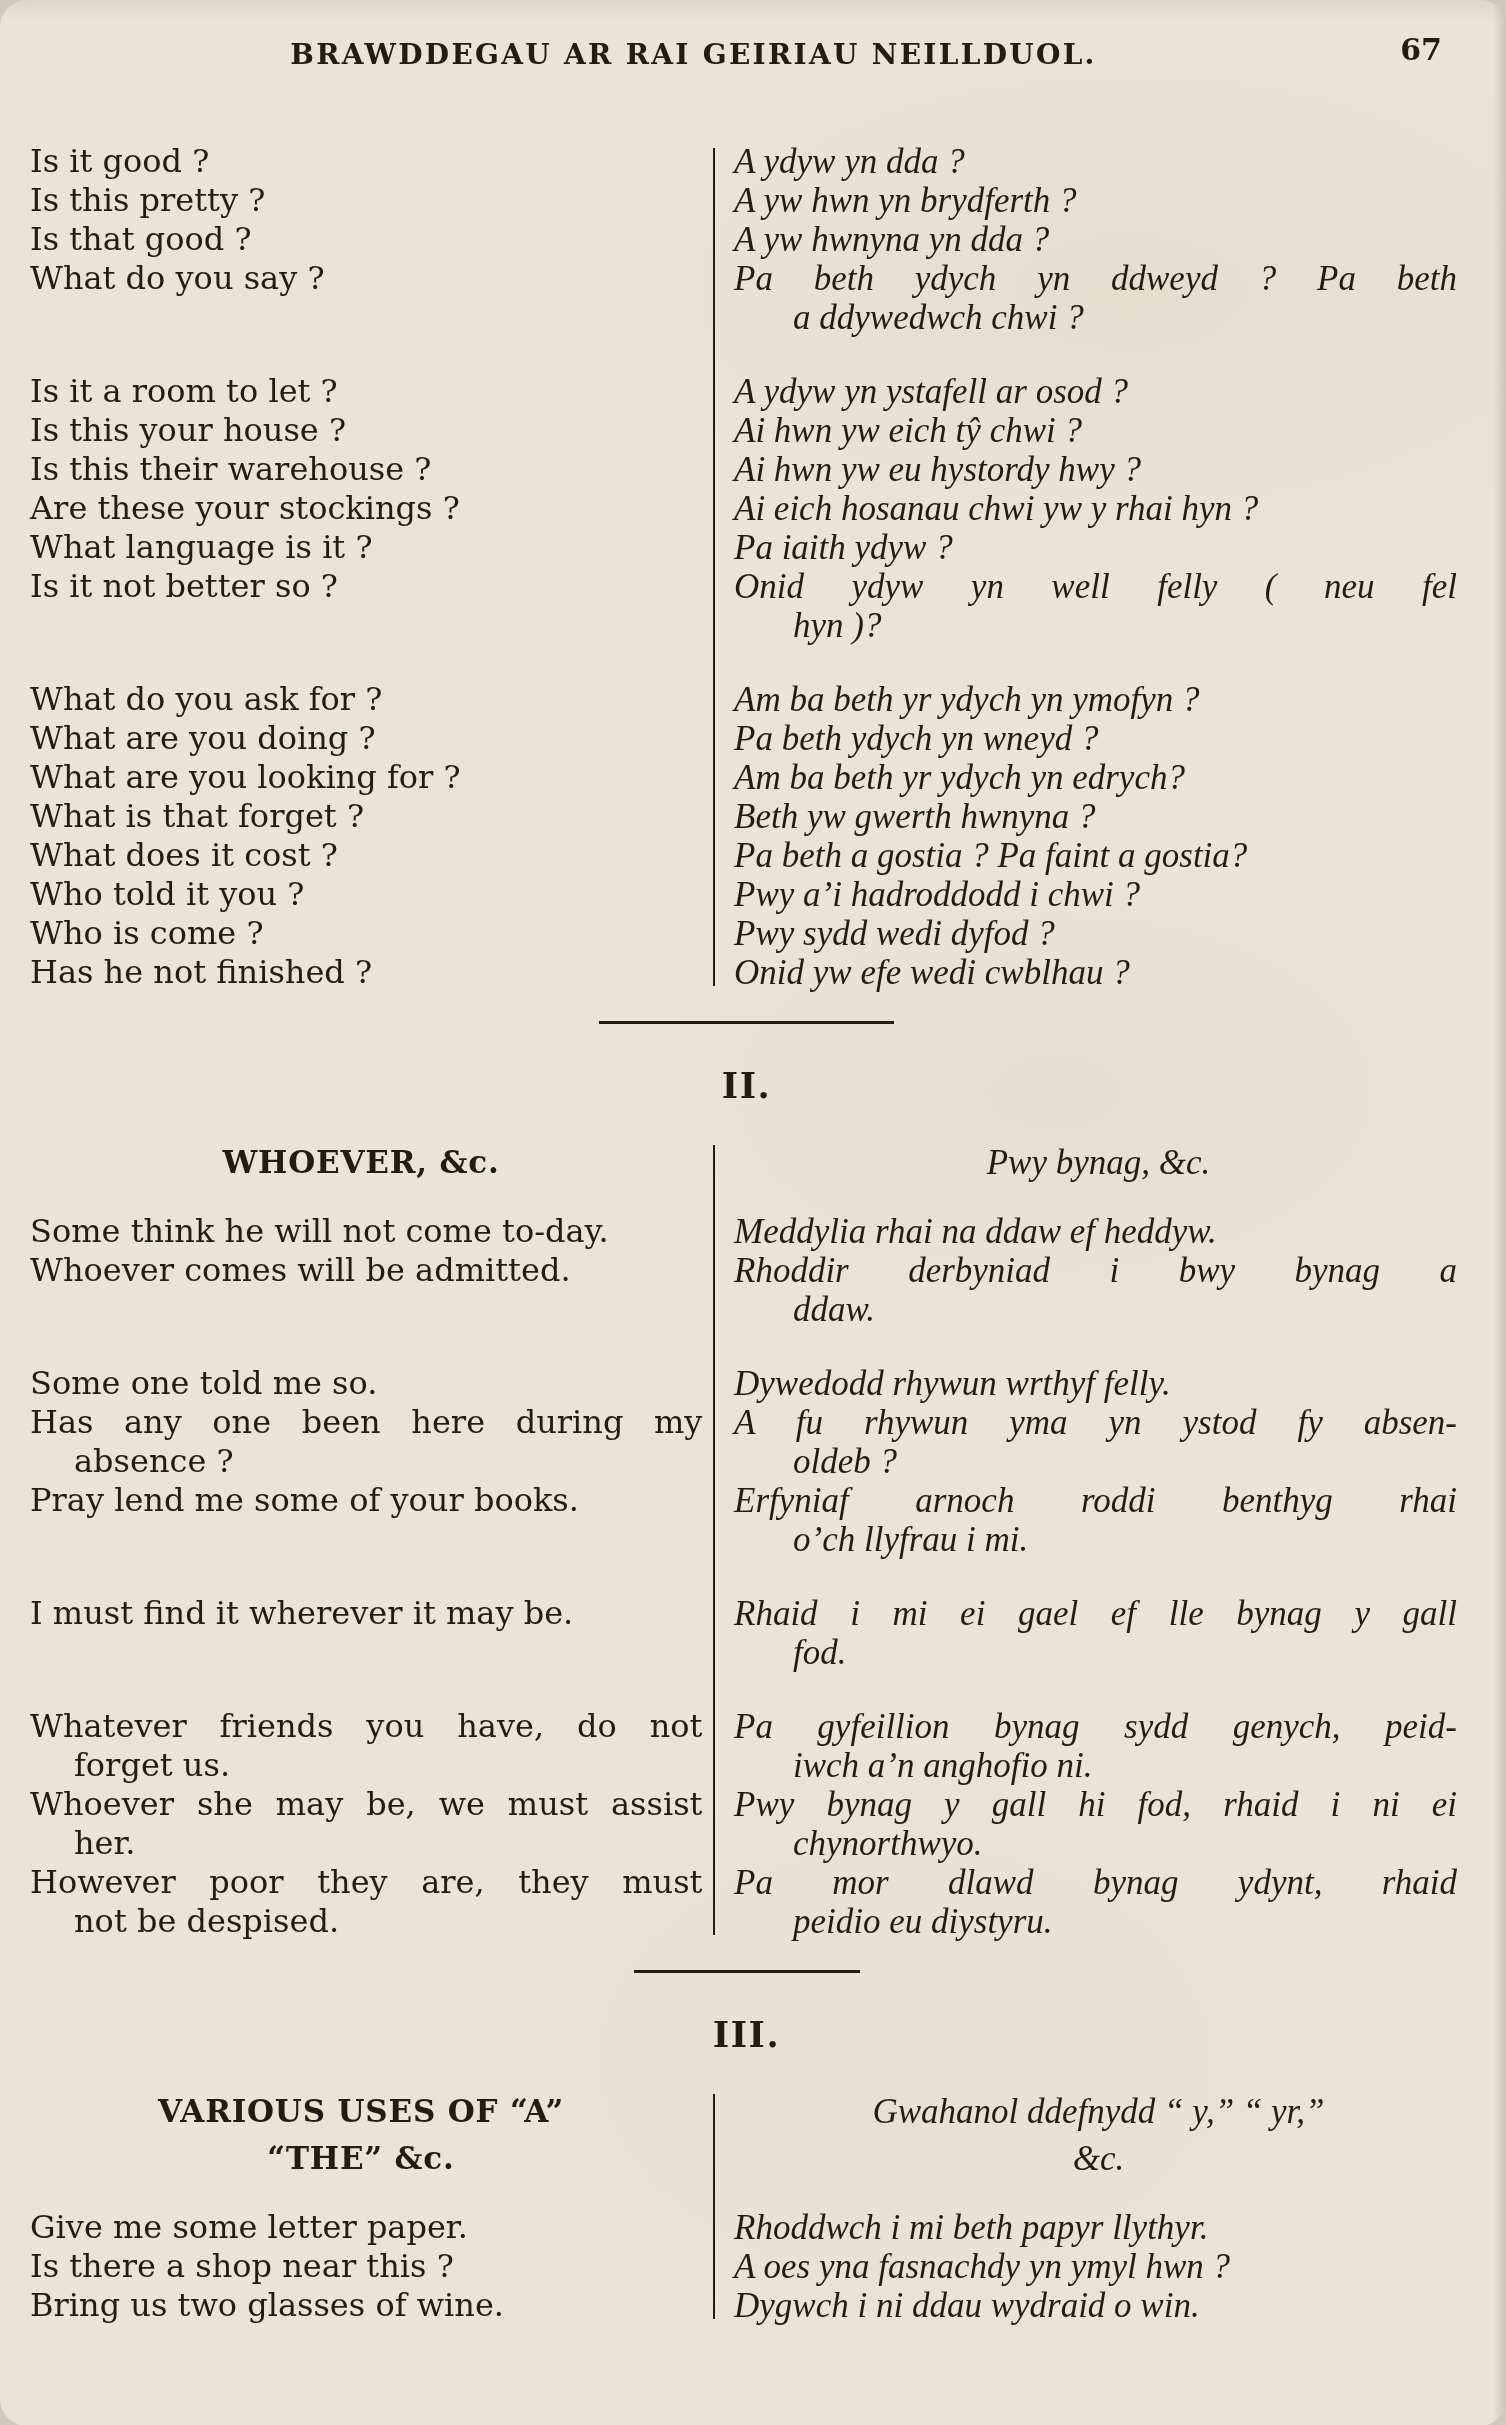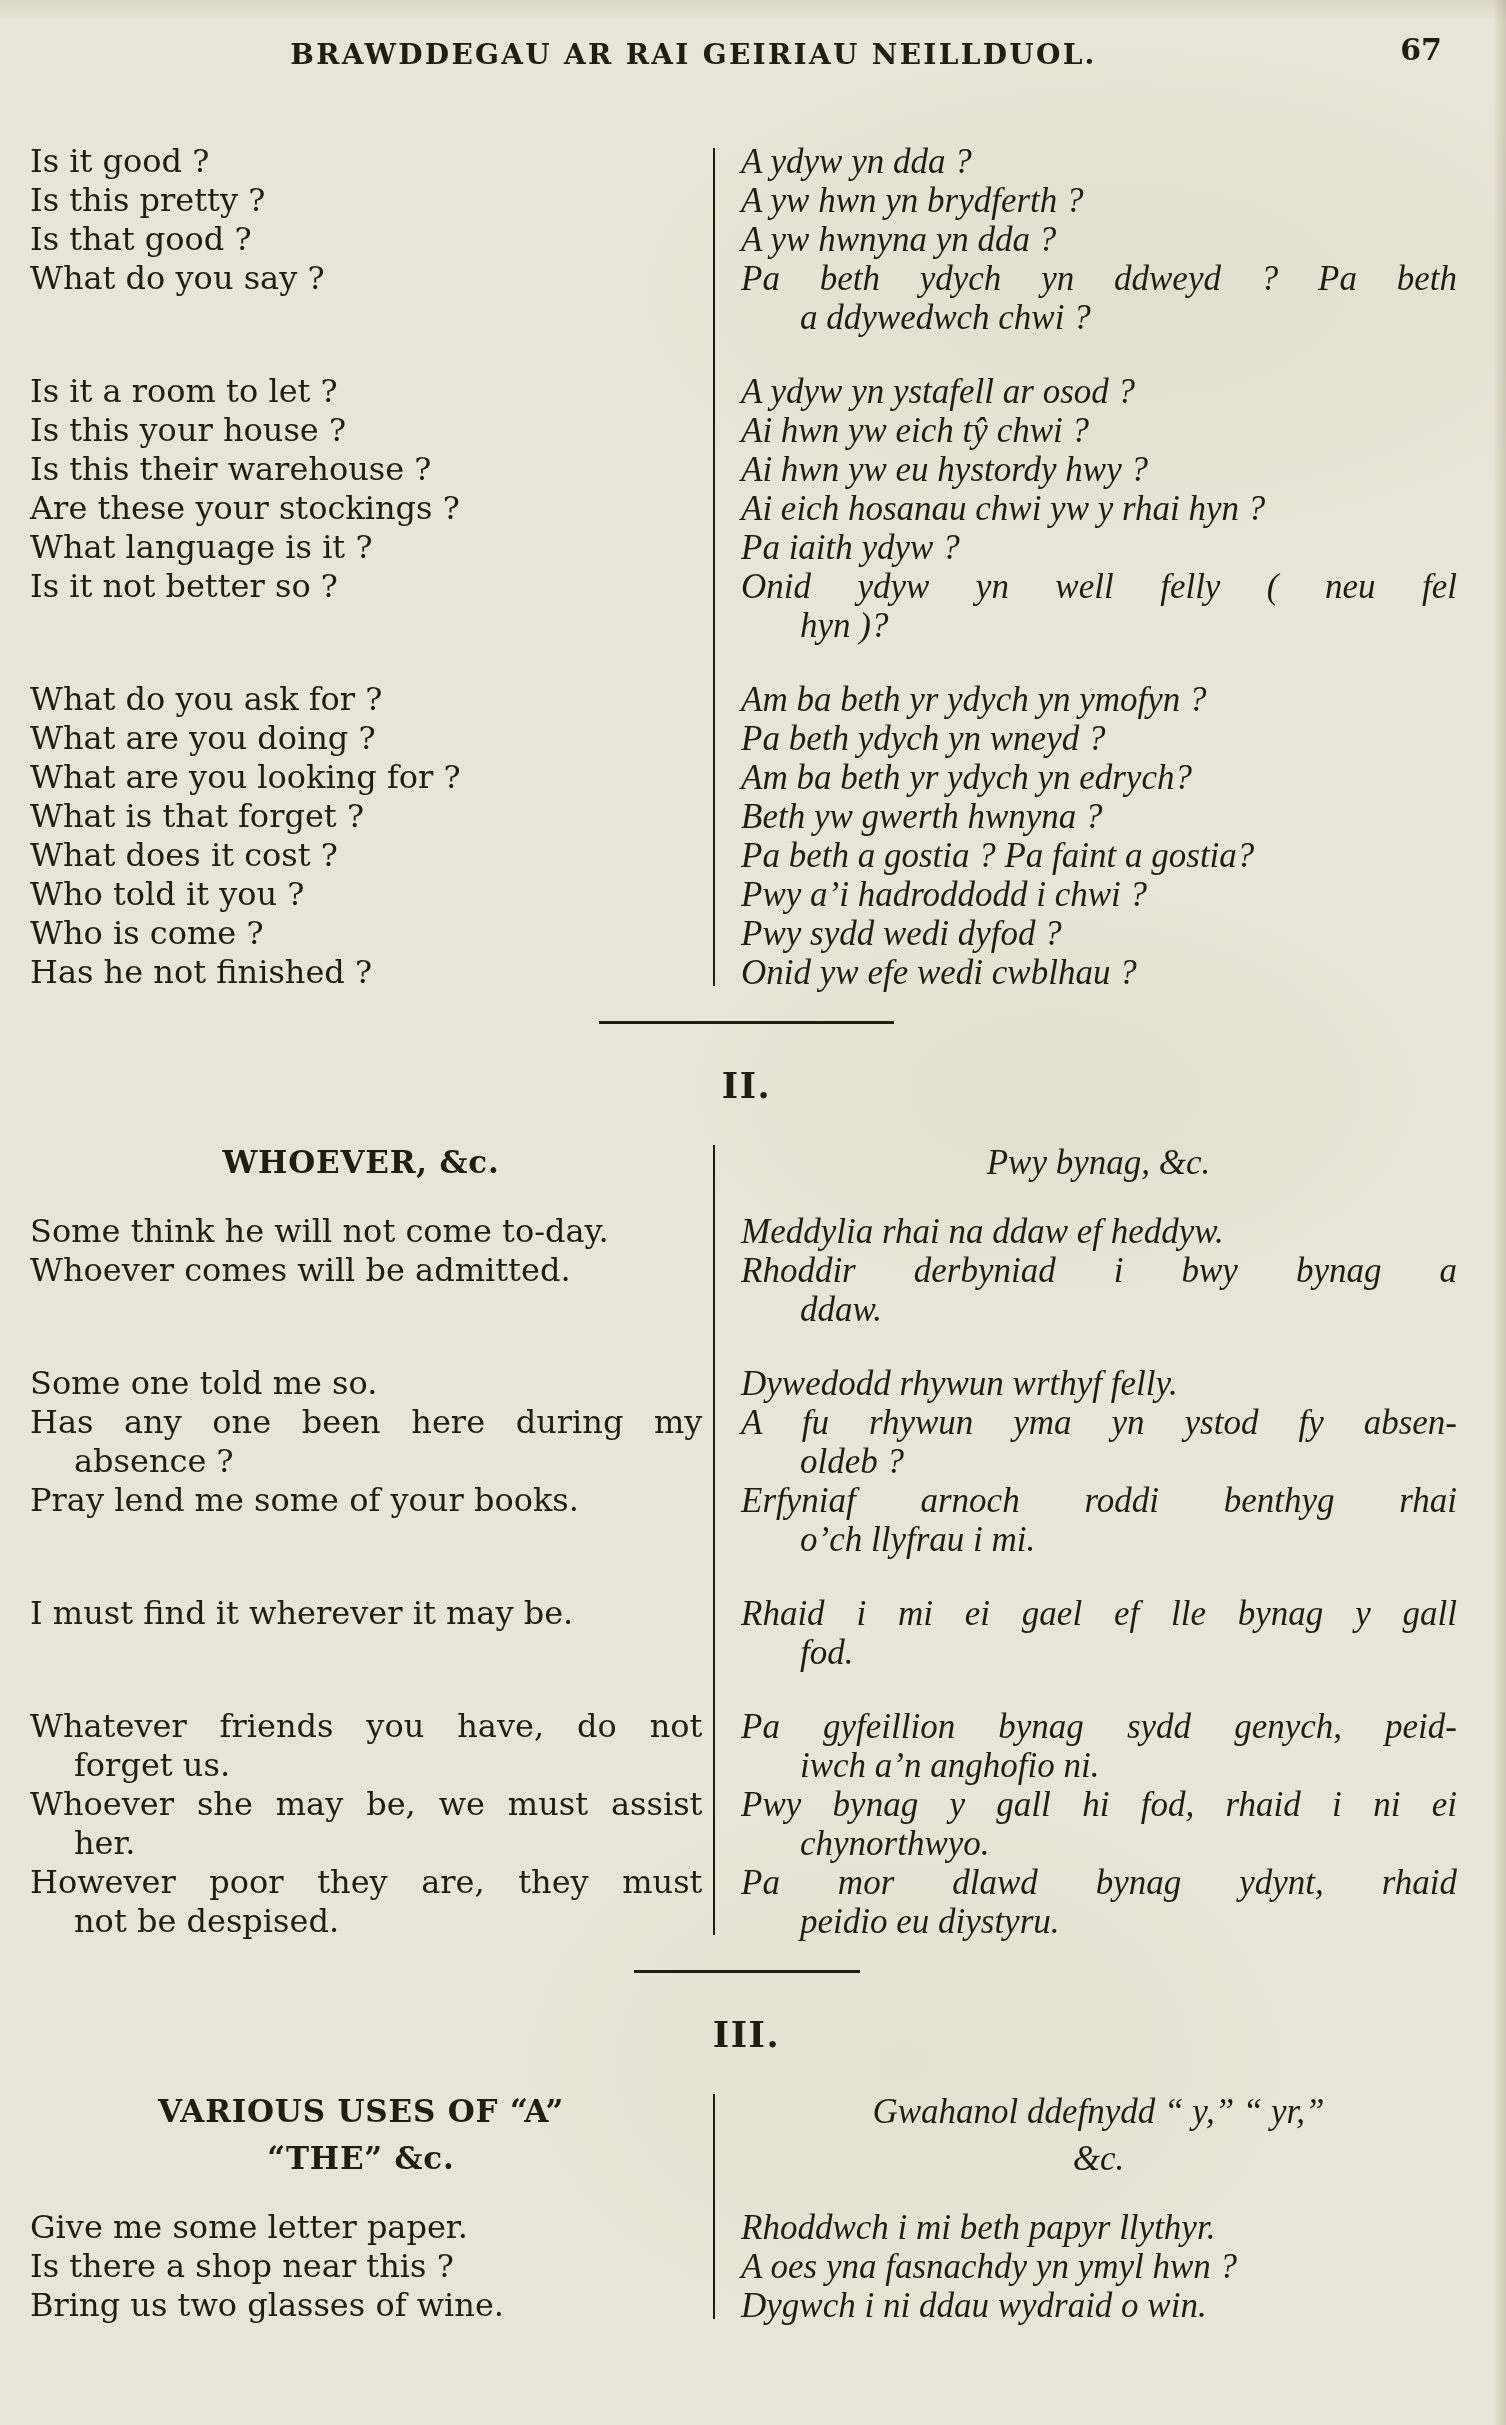--- a/index.html
+++ b/index.html
@@ -14,20 +14,21 @@
     width:1507px;height:2426px;
     margin:0 auto;
     background:
       radial-gradient(905px 452px at 75% 12%, rgba(190,178,150,.12), rgba(0,0,0,0) 60%),
       radial-gradient(678px 377px at 70% 45%, rgba(185,172,142,.10), rgba(0,0,0,0) 60%),
       radial-gradient(754px 528px at 60% 85%, rgba(190,178,150,.08), rgba(0,0,0,0) 60%),
       var(--paper);
     color:var(--ink);
     overflow:hidden;
     font-family:"DejaVu Serif", serif;
+    border-radius:27px;
   }
   
   .page::after{
     content:"";position:absolute;top:0;right:0;width:13.6px;height:100%;
     background:linear-gradient(to right, rgba(0,0,0,0), rgba(96,84,60,.22));
     pointer-events:none;
   }
   .page::before{
     content:"";position:absolute;top:0;left:0;width:100%;height:19.6px;
     background:linear-gradient(to bottom, rgba(96,84,60,.10), rgba(0,0,0,0));
@@ -76,21 +77,21 @@
   .cell{min-height:39px;}
   .cell.en{
     font-size:32px;
     line-height:39px;
     padding-right:10.6px;
     font-family:"DejaVu Serif", serif;
   }
   .cell.cy{
     font-size:35px;
     line-height:39px;
-    padding-left:28px;
+    padding-left:21px;
     padding-right:6px;
     font-style:italic;
     font-family:"Liberation Serif", serif;
   }
   .line{display:block;}
   .line.cont{padding-left:44px;}
   .cy .line.cont{padding-left:59px;}
   .line.just{text-align:justify;text-align-last:justify;}
 
   

